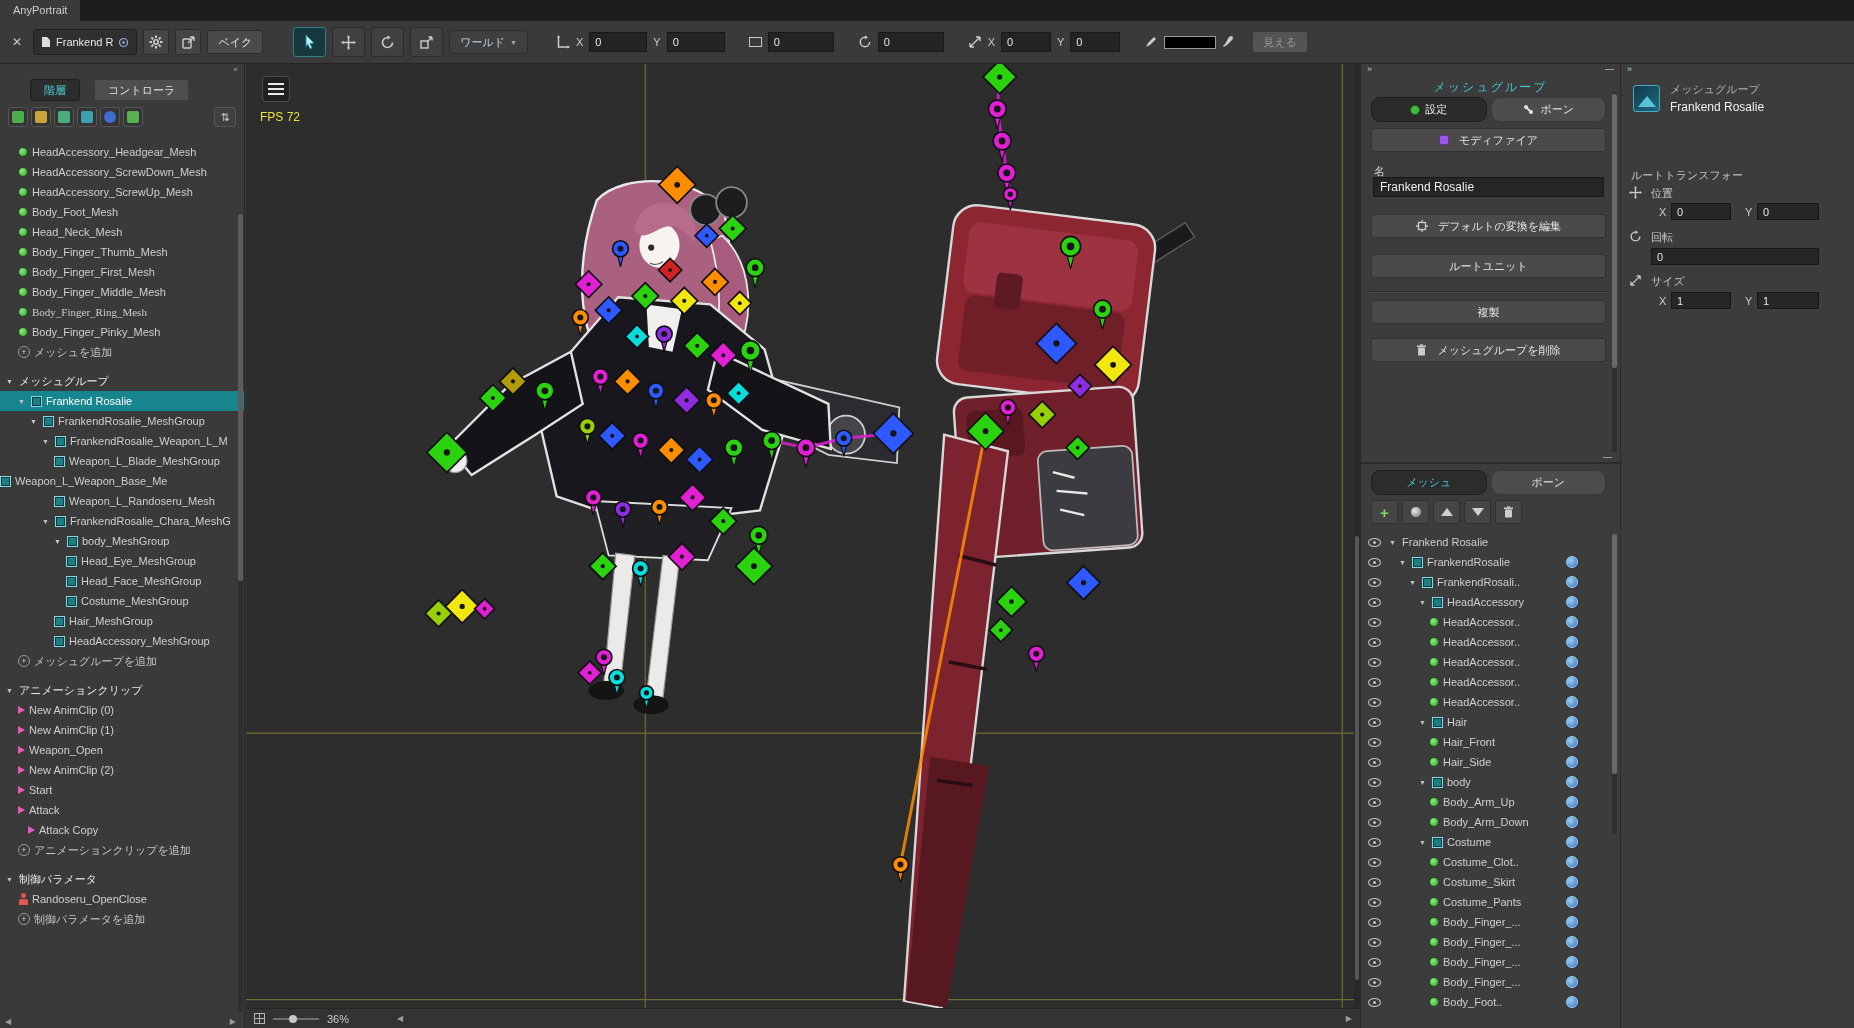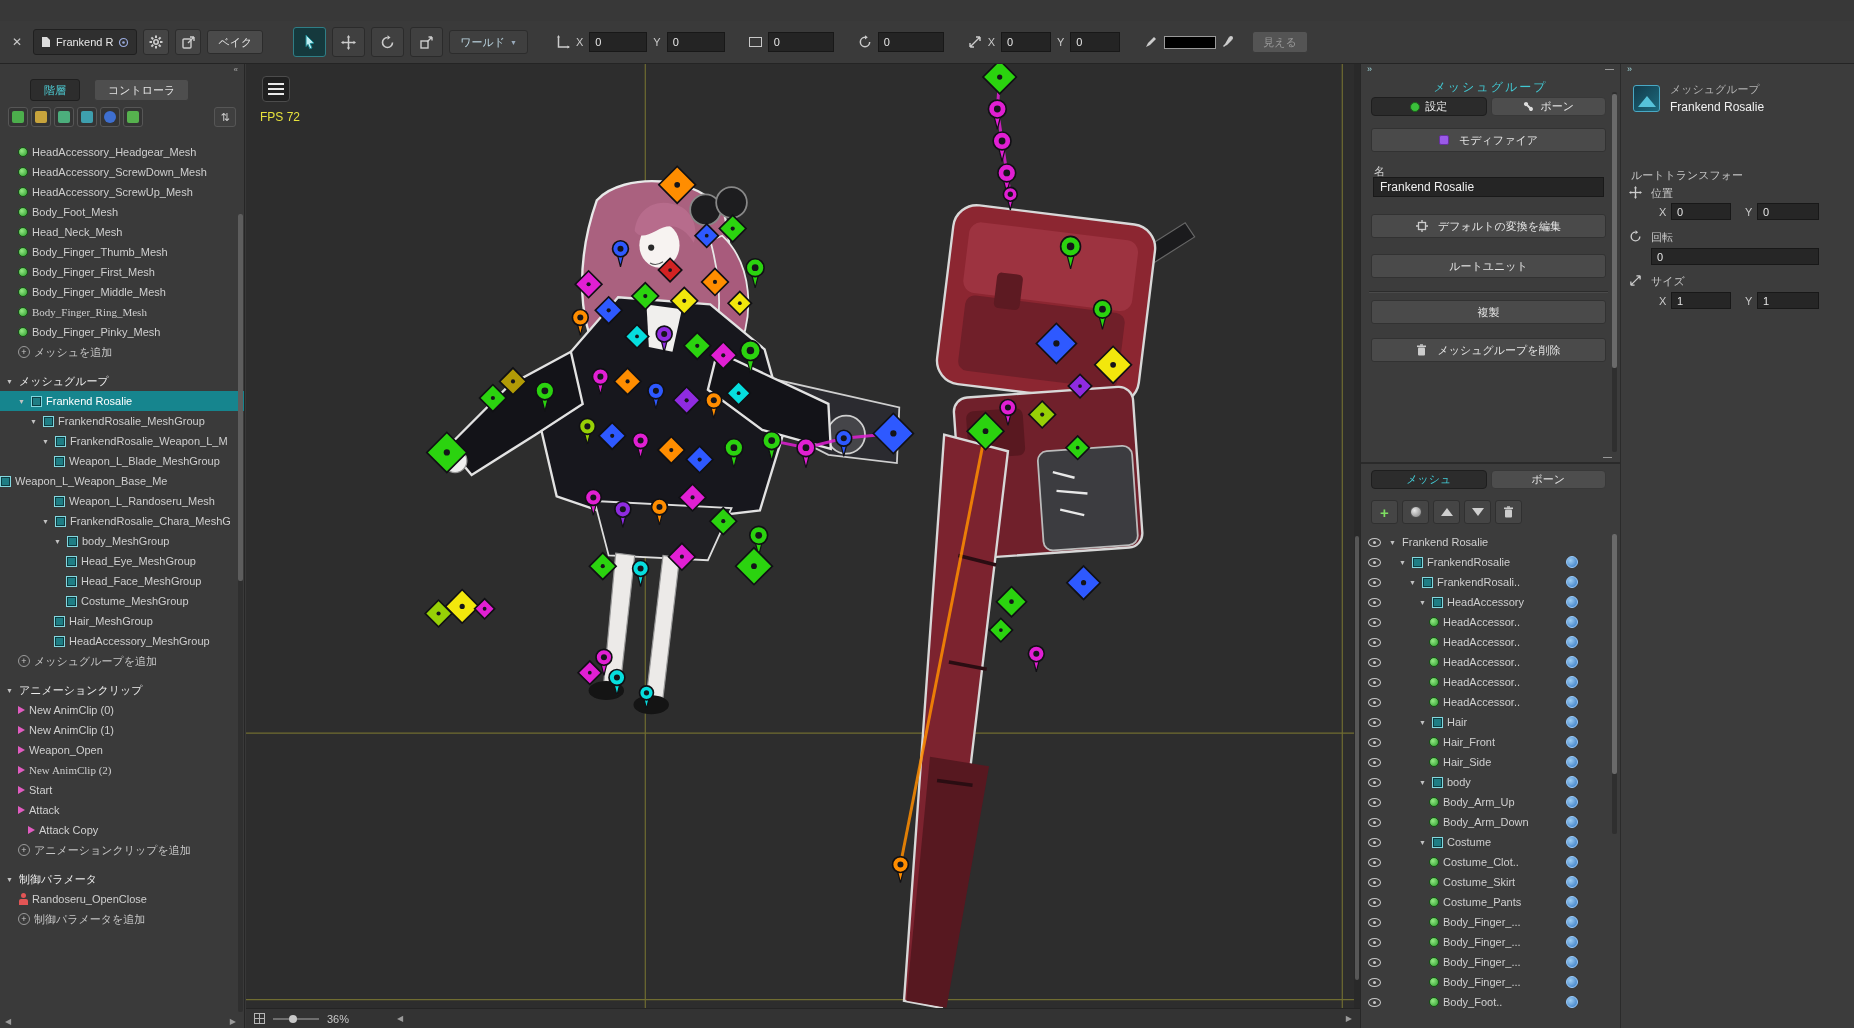--- a/index.html
+++ b/index.html
@@ -68,21 +68,21 @@
 .hmid{flex:1}
 .hthumb{width:26px;height:5px;background:#585858;border-radius:2px;margin:0 auto}
 .vscroll{position:absolute;right:0;top:0;bottom:20px;width:6px;background:#292929}
 .vscroll .thumb{position:absolute;left:1px;top:50%;width:4px;height:47%;background:#575757;border-radius:2px}
 
 #panel1{position:absolute;left:1360px;top:64px;width:260px;bottom:0;background:#3c3c3c;border-left:1px solid #272727;font-size:11px}
 .pstrip{position:absolute;top:0;left:0;right:0;height:13px;display:flex;justify-content:space-between;padding:0 6px;color:#9fd6da;font-size:9px}
 .dash{color:#c9c9c9}
 .p1title{position:absolute;top:15px;left:0;right:0;text-align:center;color:#41c8d2;font-size:12px;letter-spacing:2px}
 .tabsrow{position:absolute;left:10px;right:14px;display:flex;gap:4px}
-.ptab{flex:1;height:19px;border-radius:4px;display:flex;align-items:center;justify-content:center;gap:5px;background:#4d4d4d;border:1px solid #383838;color:#e2e2e2}
+.ptab{flex:1;height:25px;border-radius:9px;display:flex;align-items:center;justify-content:center;gap:5px;background:#4d4d4d;border:1px solid #383838;color:#e2e2e2}
 .ptab.dark{background:#2b2b2b;border-color:#1e1e1e;color:#eee}
 .ptab.teal{background:#2c2c2c;border-color:#1e1e1e;color:#44ccd6}
 .p1btn{position:absolute;left:10px;right:14px;height:24px;background:#4a4a4a;border:1px solid #323232;border-radius:3px;color:#e5e5e5;display:flex;align-items:center;justify-content:center;gap:10px}
 .p1label{position:absolute;left:13px;color:#cfcfcf}
 .p1input{position:absolute;left:12px;right:16px;height:20px;background:#252525;border:1px solid #191919;color:#eee;font-size:12px;padding:0 6px;font-family:inherit}
 .p1div{position:absolute;left:8px;right:12px;border-top:1px solid #2c2c2c;box-shadow:0 1px 0 #4a4a4a}
 .p1scroll{position:absolute;right:3px;width:5px;background:#2f2f2f;border-radius:2px}
 .p1scroll .thumb{position:absolute;left:0;width:5px;background:#6a6a6a;border-radius:2px}
 .p1split{position:absolute;left:0;right:0;border-top:2px solid #2a2a2a}
 .p1icons{position:absolute;left:10px;display:flex;gap:4px}
@@ -104,20 +104,23 @@
 .p2sec{position:absolute;left:10px;color:#c6c6c6}
 .p2lab{position:absolute;color:#c9c9c9}
 .p2in{position:absolute;height:17px;background:#262626;border:1px solid #181818;color:#e5e5e5;font-size:11px;padding:0 5px;font-family:inherit}
 .p2ic{position:absolute;left:8px}
 </style>
 </head>
 <body>
 
 <div id="root">
 
+  <div id="titlebar">
+    <span class="apptab">AnyPortrait</span>
+  </div>
 
   <div id="toolbar">
     <span class="xclose">✕</span>
     <div class="chip">
       <svg width="10" height="12" viewBox="0 0 10 12">
           <path d="M1,1 h5 l3,3 v7 h-8 Z" fill="#ddd"></path>
         </svg>
       <span>Frankend R</span>
       <svg width="11" height="11" viewBox="0 0 11 11">
           <circle cx="5.5" cy="5.5" r="4" fill="none" stroke="#9ad" stroke-width="1.2"></circle>
@@ -377,21 +380,21 @@
           <span>New AnimClip (0)</span>
         </div>
         <div class="trow t-anim" style="padding-left: 18px;">
           <span class="i-anim"></span>
           <span>New AnimClip (1)</span>
         </div>
         <div class="trow t-anim" style="padding-left: 18px;">
           <span class="i-anim"></span>
           <span>Weapon_Open</span>
         </div>
-        <div class="trow t-anim" style="padding-left: 18px; font-family: Liberation Serif, serif;">
+        <div class="trow t-anim" style="padding-left: 18px;">
           <span class="i-anim"></span>
           <span>New AnimClip (2)</span>
         </div>
         <div class="trow t-anim" style="padding-left: 18px;">
           <span class="i-anim"></span>
           <span>Start</span>
         </div>
         <div class="trow t-anim" style="padding-left: 18px;">
           <span class="i-anim"></span>
           <span>Attack</span>

